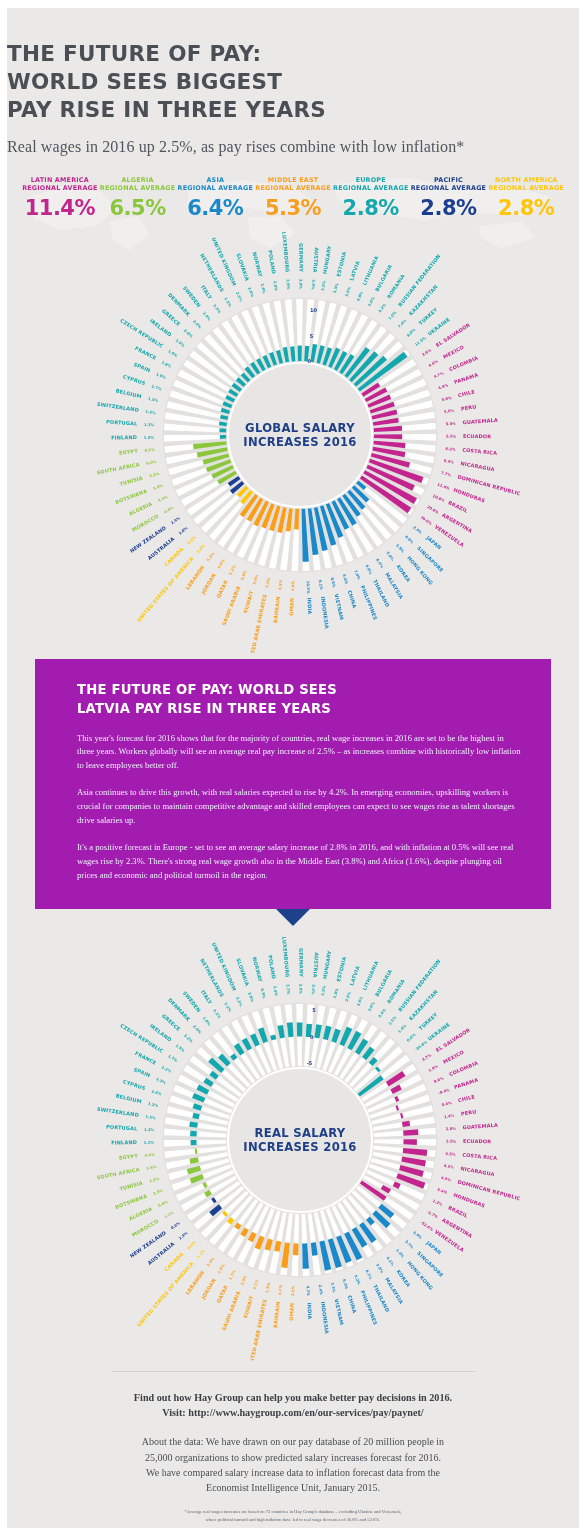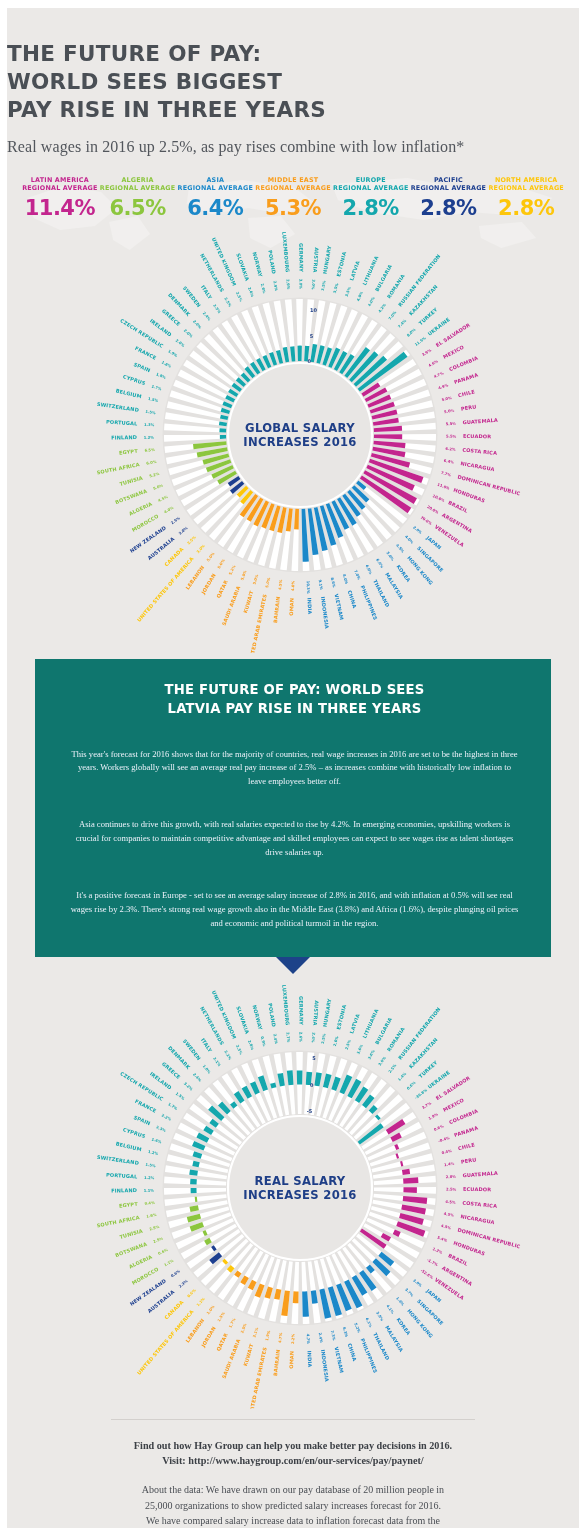--- a/index.html
+++ b/index.html
@@ -75,39 +75,38 @@
     fill:#1f3f87;
     letter-spacing:.3px;
   }
   .clabel { font-family:"DejaVu Sans", sans-serif; font-weight:700; font-size:5.0px; letter-spacing:.15px;}
   .cval   { font-family:"DejaVu Sans", sans-serif; font-weight:700; font-size:3.7px; }
   .axtick { font-family:"DejaVu Sans", sans-serif; font-weight:700; font-size:5px; fill:#1f3f87; }
   
   .panel {
     position:relative;
     margin: 6px 28px 0 28px;
-    background:#0f766e;
-    padding: 22px 30px 26px 33px;
-    text-align:center;
+    background:#a21caf;
+    padding: 22px 30px 26px 42px;
   }
   .panel h2 {
     font-family:"DejaVu Sans", sans-serif;
     font-weight:700;
     color:#fff;
     font-size:13.2px;
     line-height:1.42;
     letter-spacing:.2px;
   }
   .panel h2 span{ display:block; }
   .panel p {
     font-family:"Liberation Serif", serif;
     color:#eef2fb;
     font-size:8.6px;
     line-height:1.62;
-    margin-top:29px;
+    margin-top:13px;
   }
   .panel-notch {
     position:absolute; left:50%; bottom:-17px; transform:translateX(-50%);
     width:0;height:0;
     border-left:17px solid transparent;
     border-right:17px solid transparent;
     border-top:17px solid #1d4289;
   }
   
   .footer { margin-top:10px; text-align:center; padding:0 48px 10px; }

